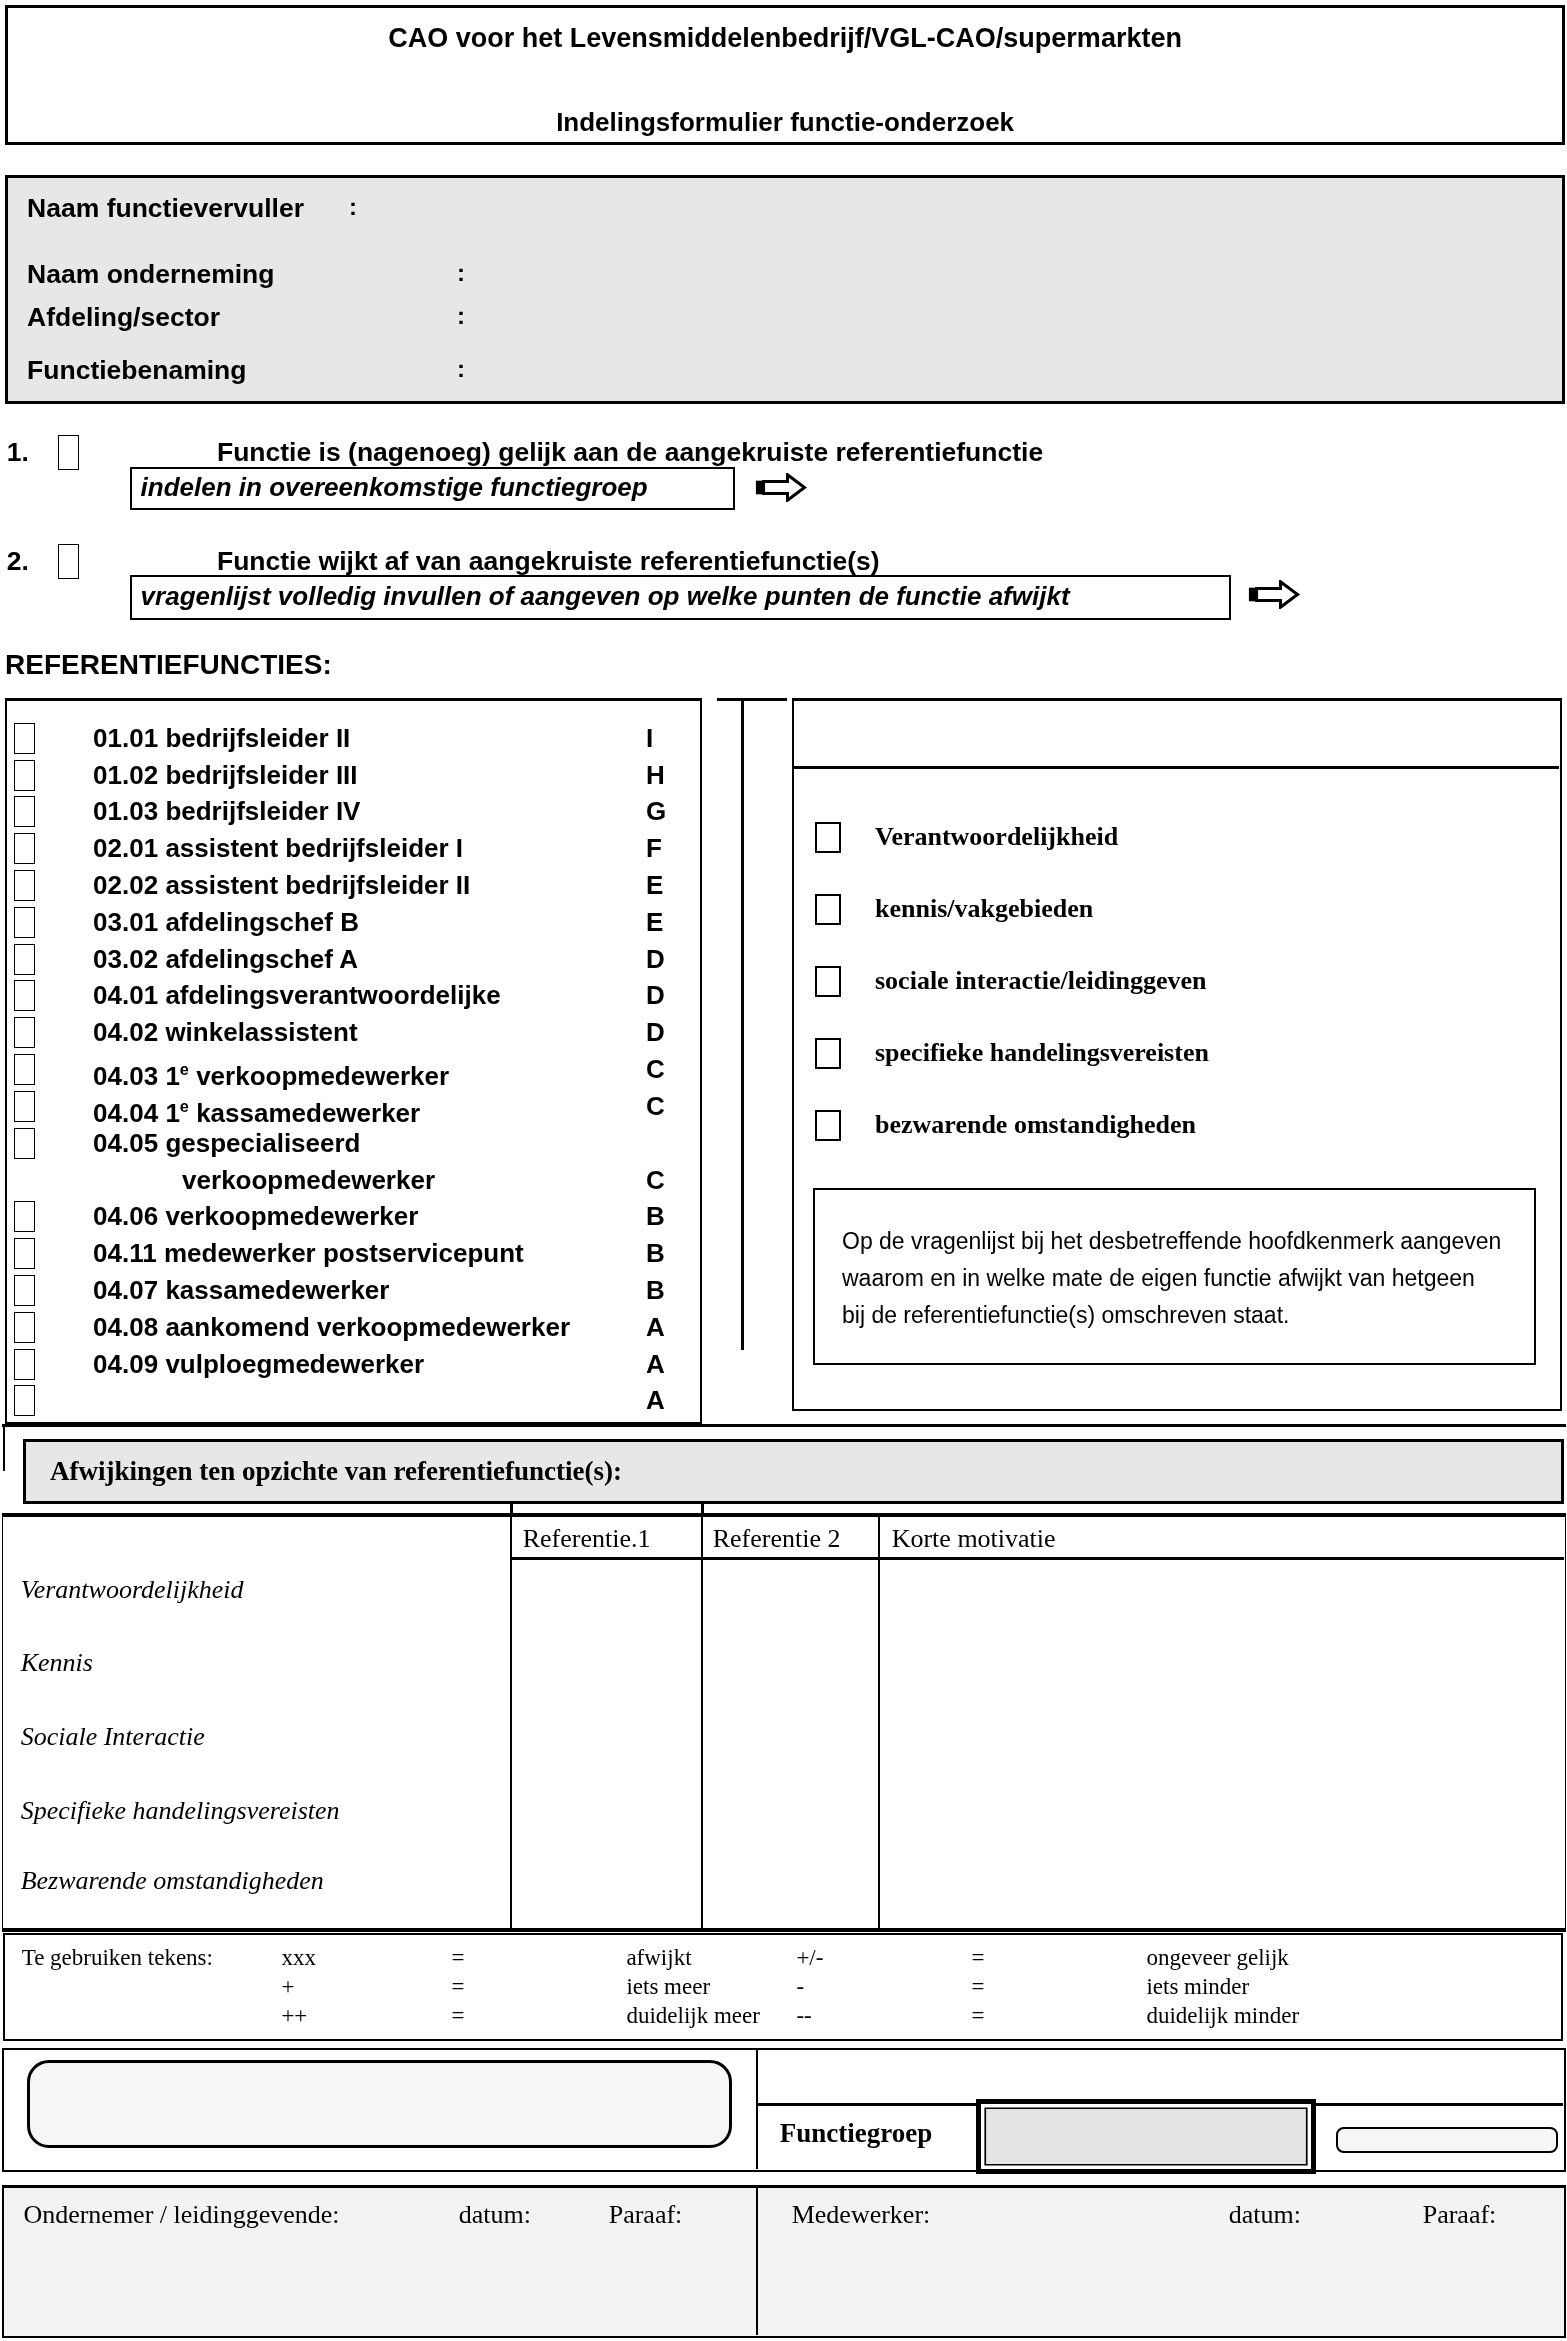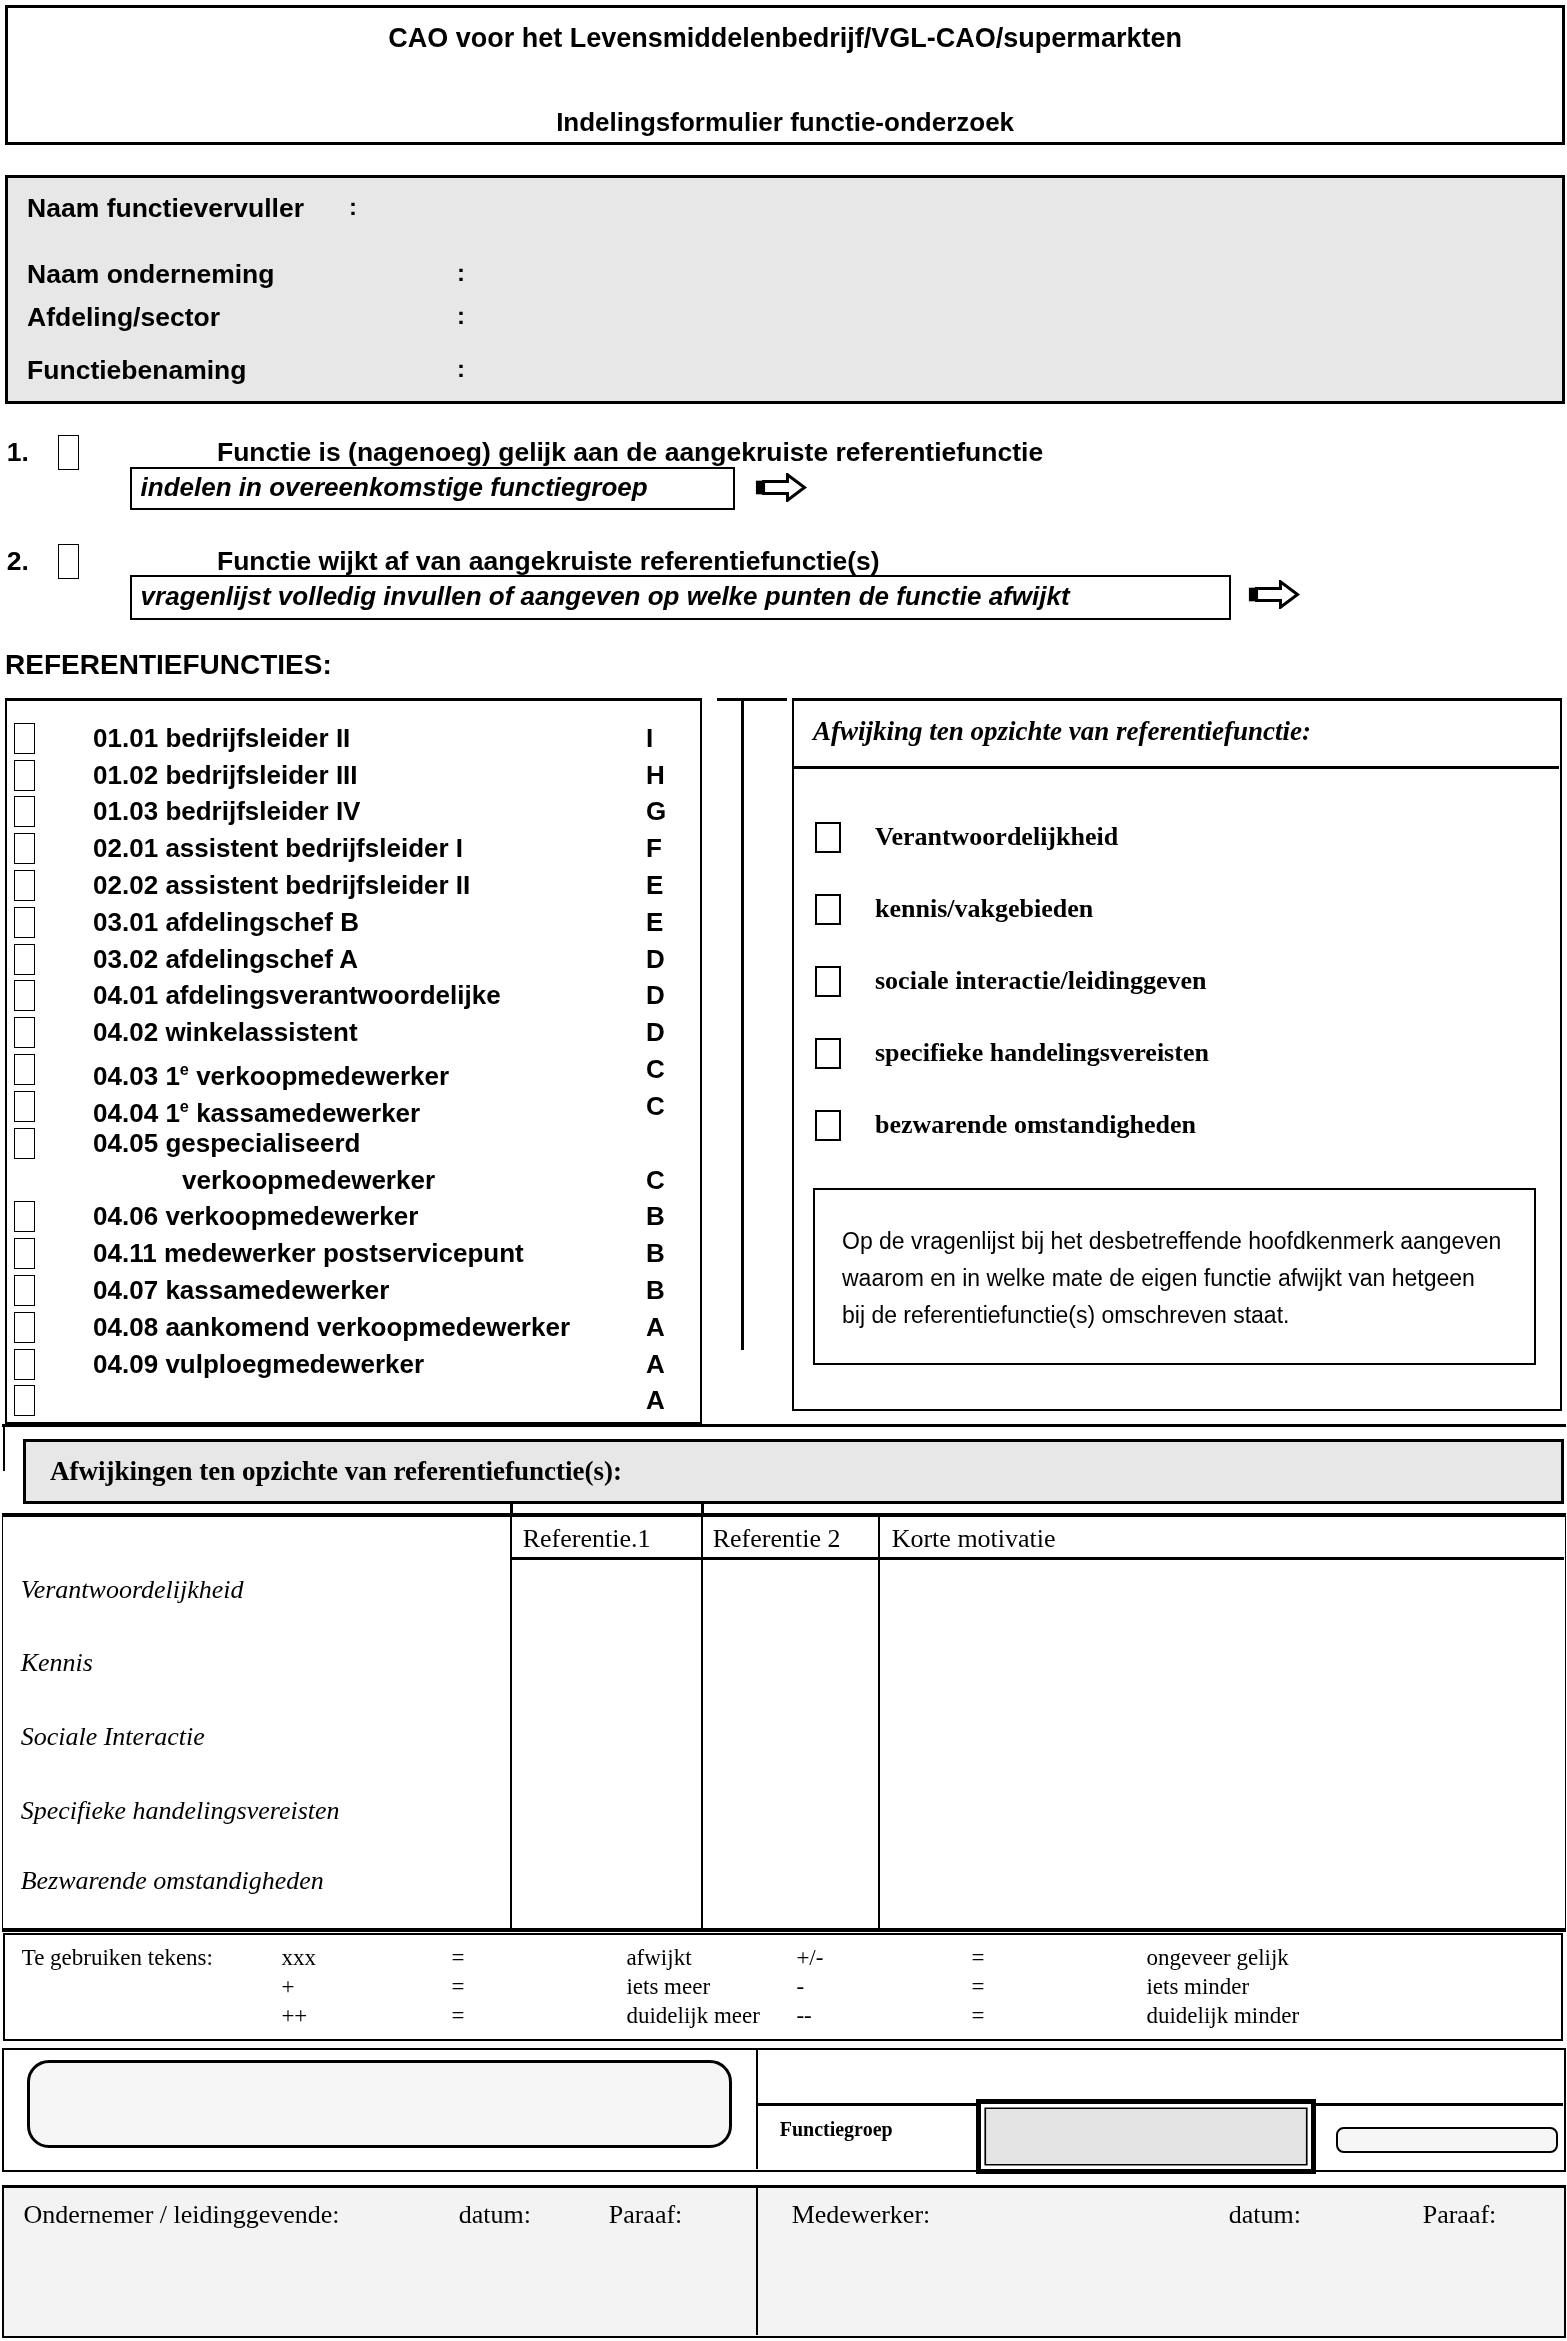--- a/index.html
+++ b/index.html
@@ -166,21 +166,20 @@
     <div class="a" style="left:0;top:681px;width:100%;height:36px;line-height:36px;">
       <span class="cbthin a" style="left:6.8px;top:2.6px;width:19px;height:29px;"></span>
       <span class="a b" style="left:639px;font-size:26px;">A</span>
     </div>
   </div>
 
   <div class="a line" style="left:717px;top:698px;width:70px;height:3.4px;"></div>
   <div class="a line" style="left:741px;top:699px;width:2.6px;height:651px;"></div>
 
   <div class="a panel" style="left:792px;top:698px;width:770px;height:713px;border-top-width:3.4px;box-sizing:border-box;">
-    <span class="a serif b i" style="left:19px;top:15.4px;font-size:27px;">Afwijking ten opzichte van referentiefunctie:</span>
     <div class="a line" style="left:0;top:65px;width:765px;height:2.6px;"></div>
 
     <div class="a" style="left:0;top:119px;width:100%;height:34px;line-height:34px;">
       <span class="cb a" style="left:21.4px;top:1.7px;width:22px;height:27px;border-width:2.6px;"></span>
       <span class="a serif b" style="left:81px;font-size:26px;">Verantwoordelijkheid</span>
     </div>
     <div class="a" style="left:0;top:263px;width:100%;height:34px;line-height:34px;">
       <span class="cb a" style="left:21.4px;top:1.7px;width:22px;height:27px;border-width:2.6px;"></span>
       <span class="a serif b" style="left:81px;font-size:26px;">sociale interactie/leidinggeven</span>
     </div>
@@ -258,21 +257,21 @@
   </div>
 
   <div class="a" style="left:1.7px;top:2048px;width:1564px;height:124px;border:2.6px solid #000;box-sizing:border-box;">
     <div class="a line" style="left:752px;top:0;width:2.6px;height:119px;"></div>
 
     <div class="a" style="left:23px;top:10.3px;width:705px;height:88px;border:3.4px solid #000;border-radius:22px;background:#f6f6f6;box-sizing:border-box;"></div>
 
     <div class="a line" style="left:752px;top:53px;width:221px;height:2.6px;"></div>
     <div class="a line" style="left:1312px;top:53px;width:247px;height:2.6px;"></div>
 
-    <span class="a serif b" style="left:776px;top:68px;font-size:20px;">Functiegroep</span>
+    <span class="a serif b" style="left:776px;top:68px;font-size:27px;">Functiegroep</span>
     <div class="a" style="left:972px;top:49px;width:340px;height:75px;border:5.1px solid #000;background:#e4e4e4;box-shadow:inset 0 0 0 3.4px #fff,inset 0 0 0 5.1px #000;box-sizing:border-box;z-index:2;"></div>
     <div class="a" style="left:1332px;top:77px;width:222px;height:26px;border:2.6px solid #000;border-radius:7.7px;background:#f6f6f6;box-sizing:border-box;"></div>
   </div>
 
   <div class="a" style="left:1.7px;top:2185px;width:1564px;height:153px;border:2.6px solid #000;border-top-width:3.4px;background:#f3f3f3;box-sizing:border-box;">
     <div class="a line" style="left:752px;top:0;width:2.6px;height:147px;"></div>
 
     <div class="a" style="left:0;top:0;width:752px;height:147px;">
       <span class="a serif" style="left:19.7px;top:12px;font-size:26px;">Ondernemer / leidinggevende:</span>
       <span class="a serif" style="left:455px;top:12px;font-size:26px;">datum:</span>

